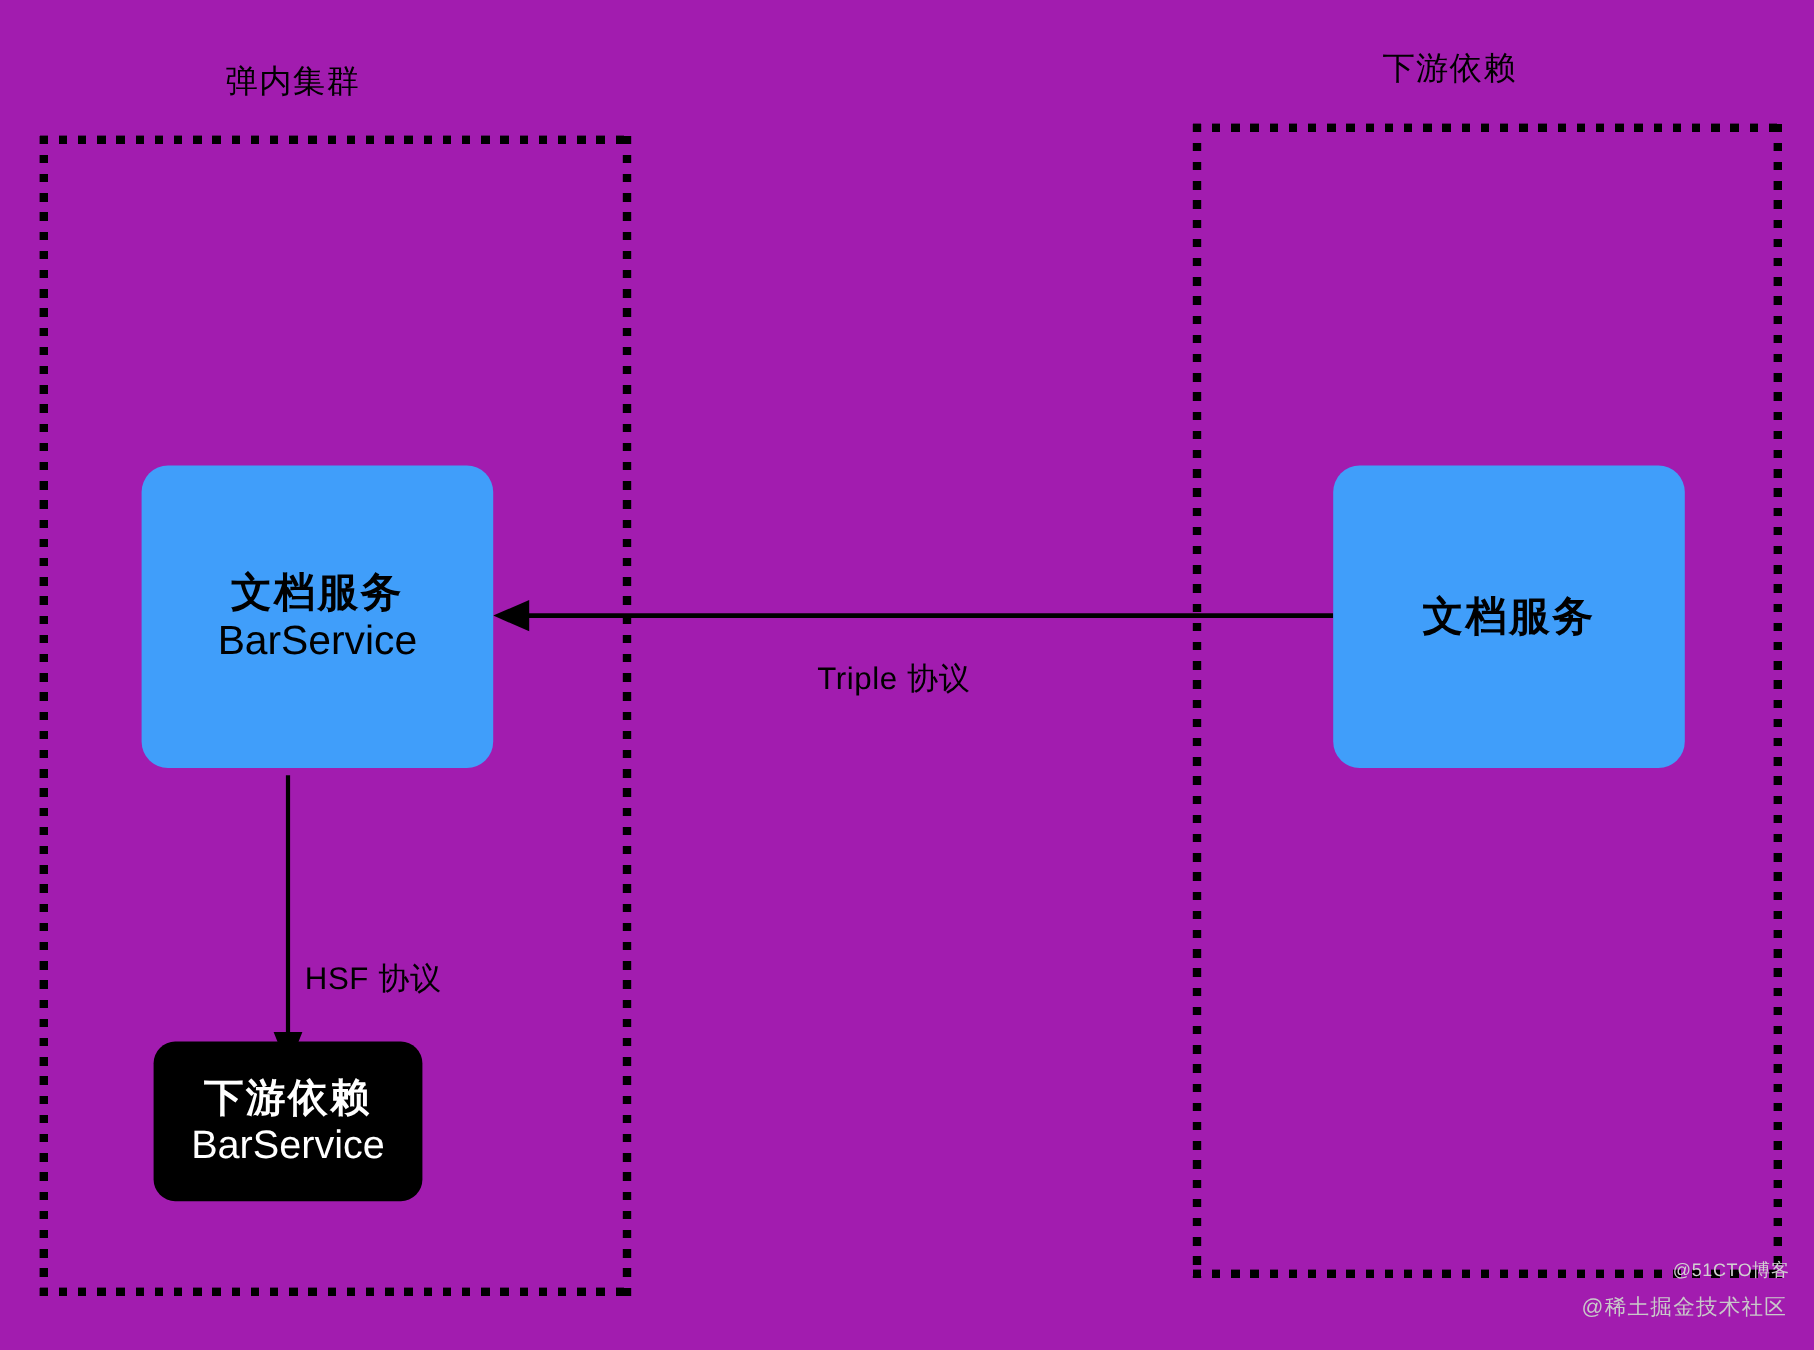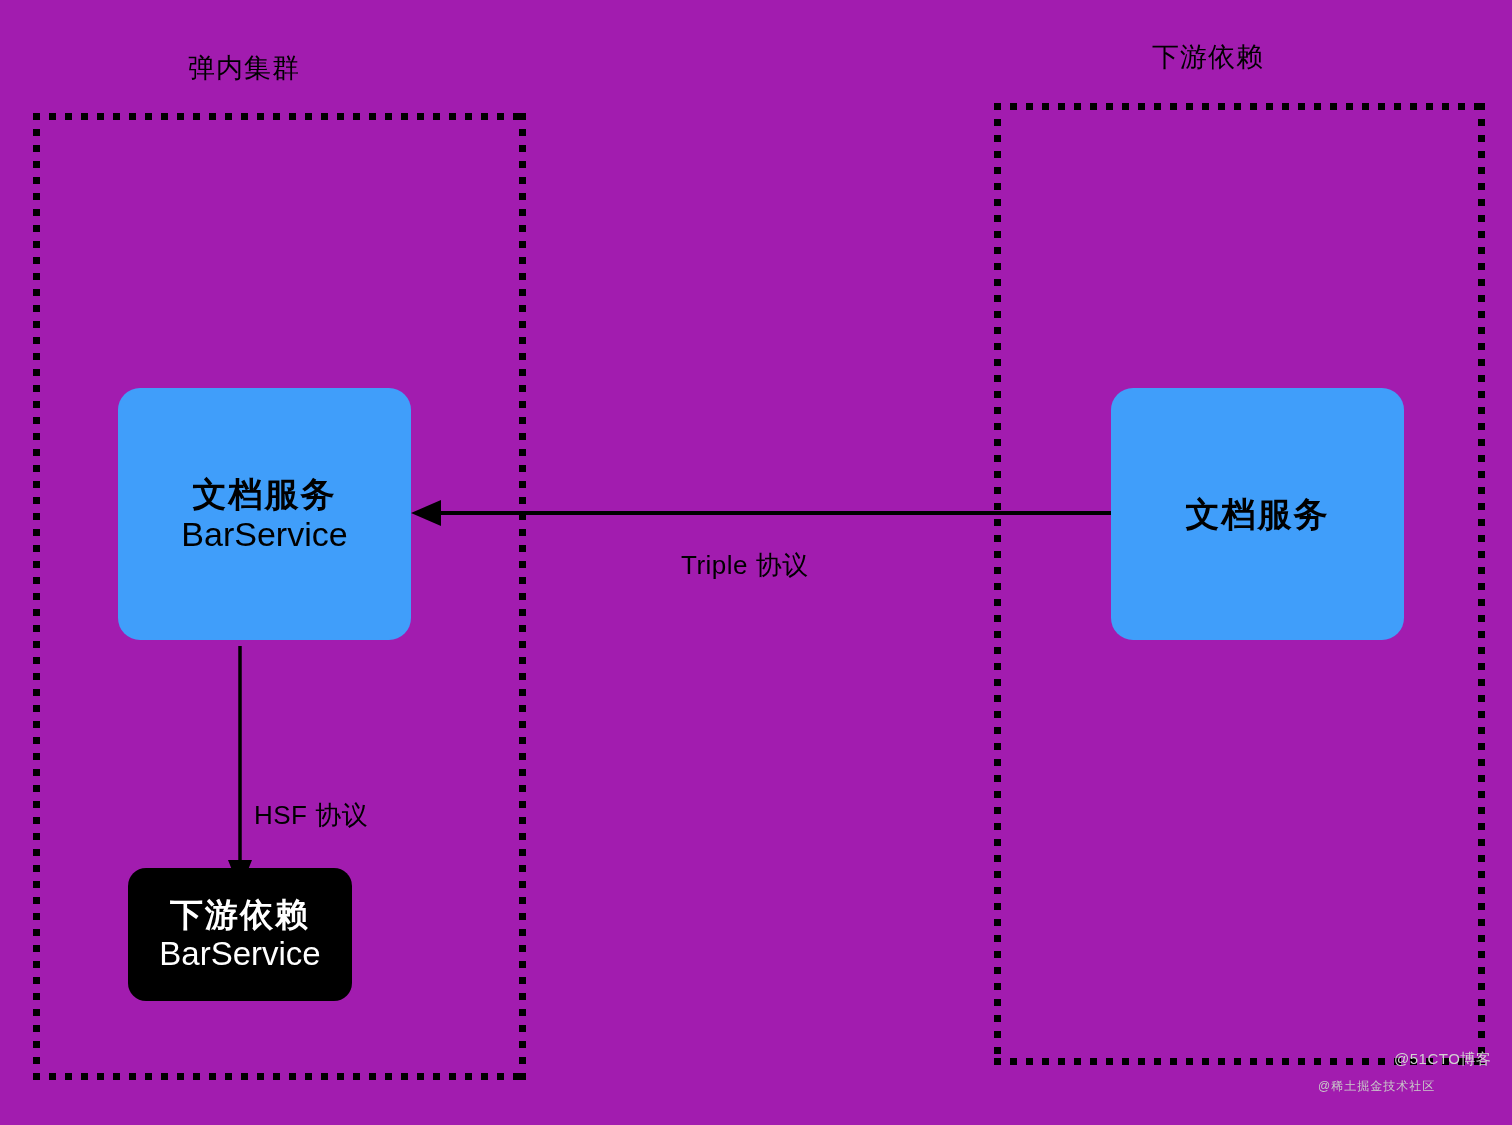--- a/index.html
+++ b/index.html
@@ -127,21 +127,21 @@
   
   .watermark {
     position: absolute;
     color: #c9c9c9;
     white-space: nowrap;
     line-height: 1;
   }
   #watermark-juejin {
     left: 1318px;
     top: 1080px;
-    font-size: 12px;
+    font-size: 18px;
     letter-spacing: 1px;
   }
   #watermark-51cto {
     left: 1394px;
     top: 1051px;
     font-size: 15px;
     color: #d2d2d2;
     letter-spacing: 0.5px;
   }
 </style>

